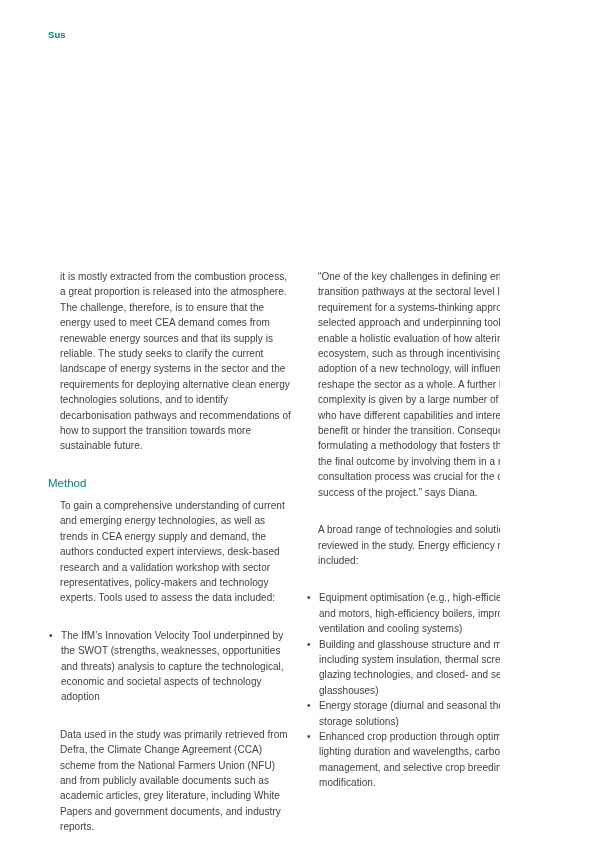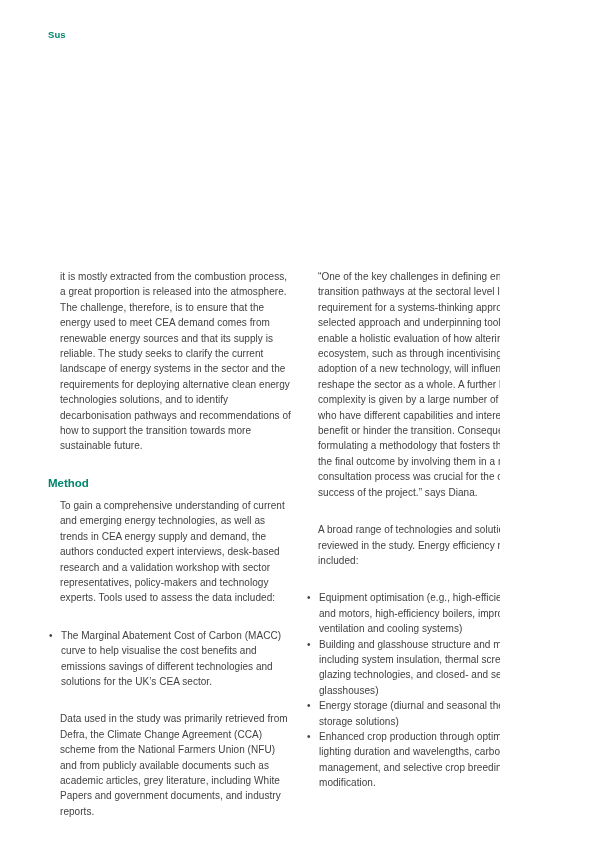--- a/index.html
+++ b/index.html
@@ -41,21 +41,21 @@
     margin: 0 0 22px 12px;
     font-size: 10px;
     line-height: 15.4px;
     color: var(--body-text);
     letter-spacing: 0.05px;
   }
   .section-heading {
     margin: 0 0 7px 0;
     font-size: 11.5px;
     line-height: 15px;
-    font-weight: 700;
+    font-weight: 400;
     color: var(--accent);
   }
   .bullet-list {
     list-style: none;
     margin: 3px 0 22px 0;
     padding: 0;
   }
   .bullet-list li {
     position: relative;
     padding-left: 13px;
@@ -82,21 +82,21 @@
   <div class="content">
 
     <div class="col col-left">
       <p>it is mostly extracted from the combustion process, a great proportion is released into the atmosphere. The challenge, therefore, is to ensure that the energy used to meet CEA demand comes from renewable energy sources and that its supply is reliable. The study seeks to clarify the current landscape of energy systems in the sector and the requirements for deploying alternative clean energy technologies solutions, and to identify decarbonisation pathways and recommendations of how to support the transition towards more sustainable future.</p>
 
       <h3 class="section-heading">Method</h3>
 
       <p>To gain a comprehensive understanding of current and emerging energy technologies, as well as trends in CEA energy supply and demand, the authors conducted expert interviews, desk-based research and a validation workshop with sector representatives, policy-makers and technology experts. Tools used to assess the data included:</p>
 
       <ul class="bullet-list">
-        <li>The Marginal Abatement Cost of Carbon (MACC) curve to help visualise the cost benefits and emissions savings of different technologies and solutions for the UK’s CEA sector.</li>
+        <li>The IfM’s Innovation Velocity Tool underpinned by the SWOT (strengths, weaknesses, opportunities and threats) analysis to capture the technological, economic and societal aspects of technology adoption</li>
       </ul>
 
       <p>Data used in the study was primarily retrieved from Defra, the Climate Change Agreement (CCA) scheme from the National Farmers Union (NFU) and from publicly available documents such as academic articles, grey literature, including White Papers and government documents, and industry reports.</p>
     </div>
 
     <div class="col col-right">
       <p>“One of the key challenges in defining energy transition pathways at the sectoral level lies in the requirement for a systems-thinking approach. The selected approach and underpinning tools need to enable a holistic evaluation of how altering the ecosystem, such as through incentivising a scaled-up adoption of a new technology, will influence and reshape the sector as a whole. A further level of complexity is given by a large number of stakeholders, who have different capabilities and interests that can benefit or hinder the transition. Consequently, formulating a methodology that fosters their buy-in to the final outcome by involving them in a multi-stage consultation process was crucial for the overall success of the project.” says Diana.</p>
 
       <p>A broad range of technologies and solutions were reviewed in the study. Energy efficiency measures included:</p>
 

